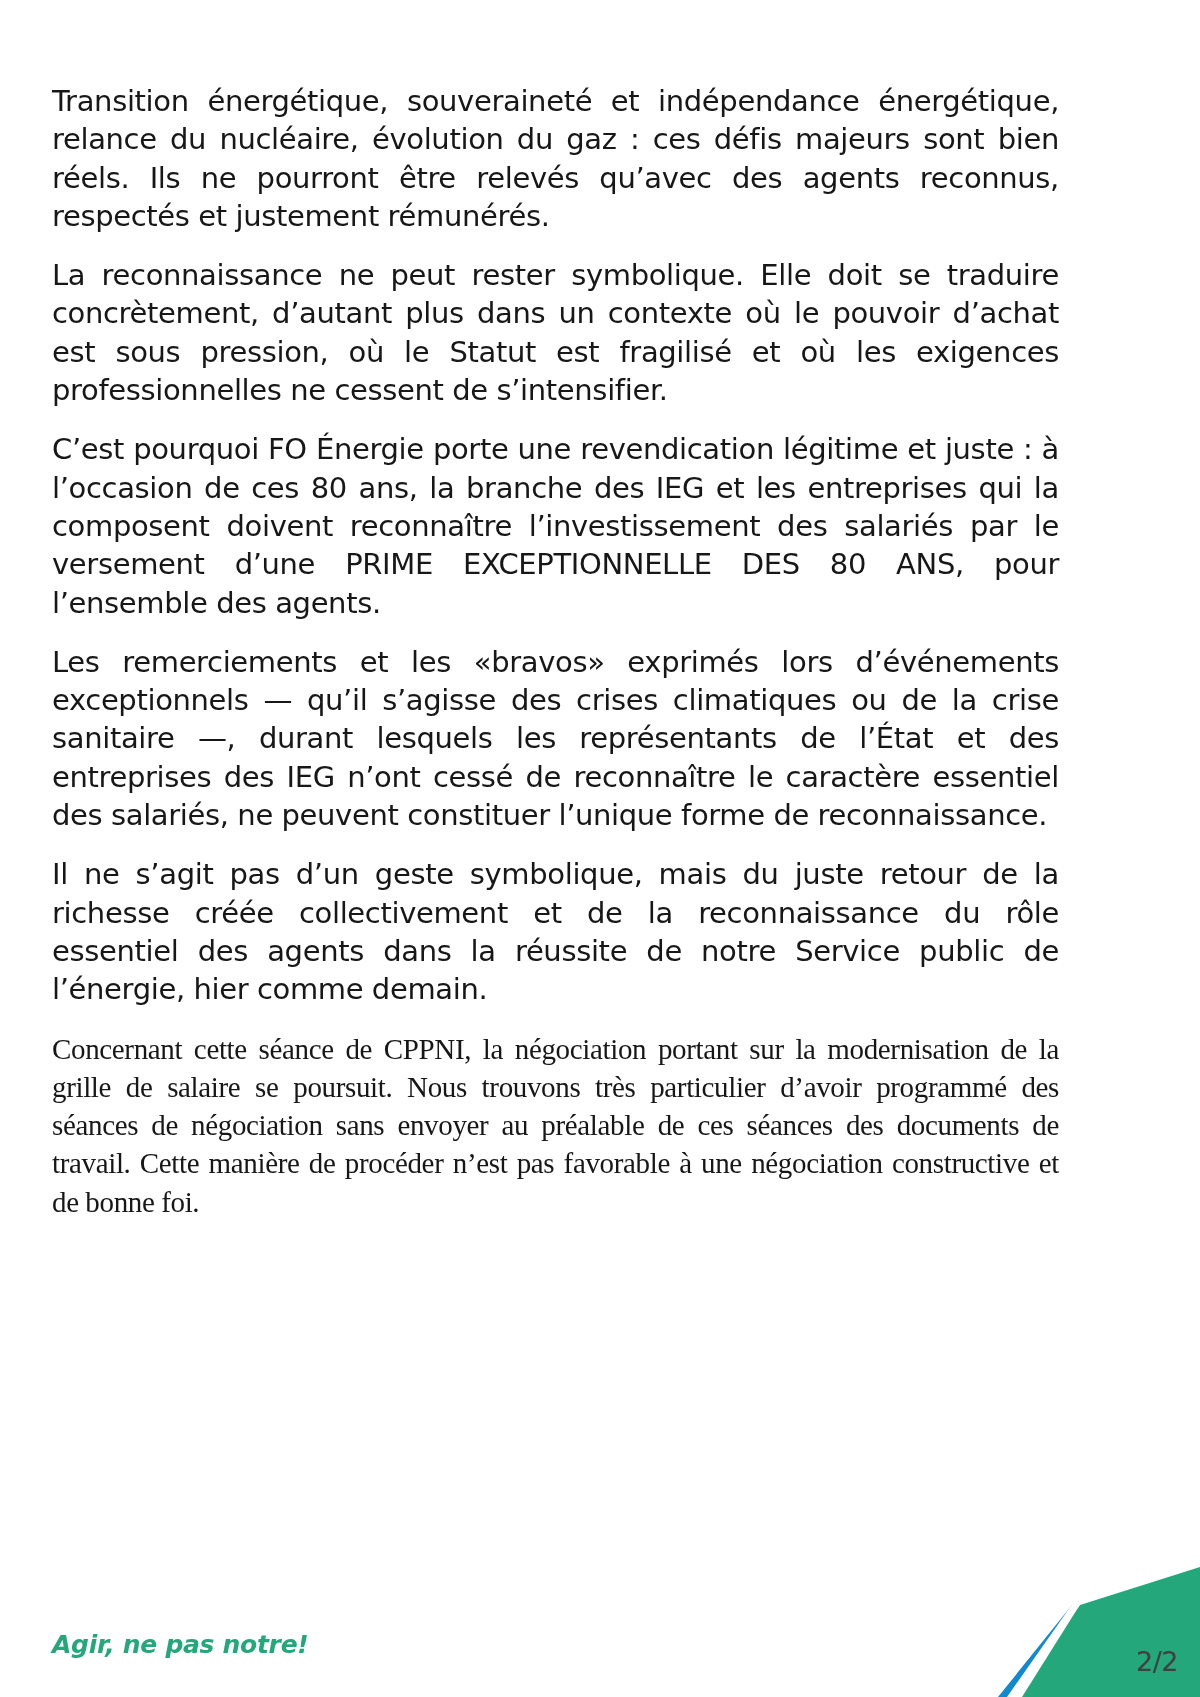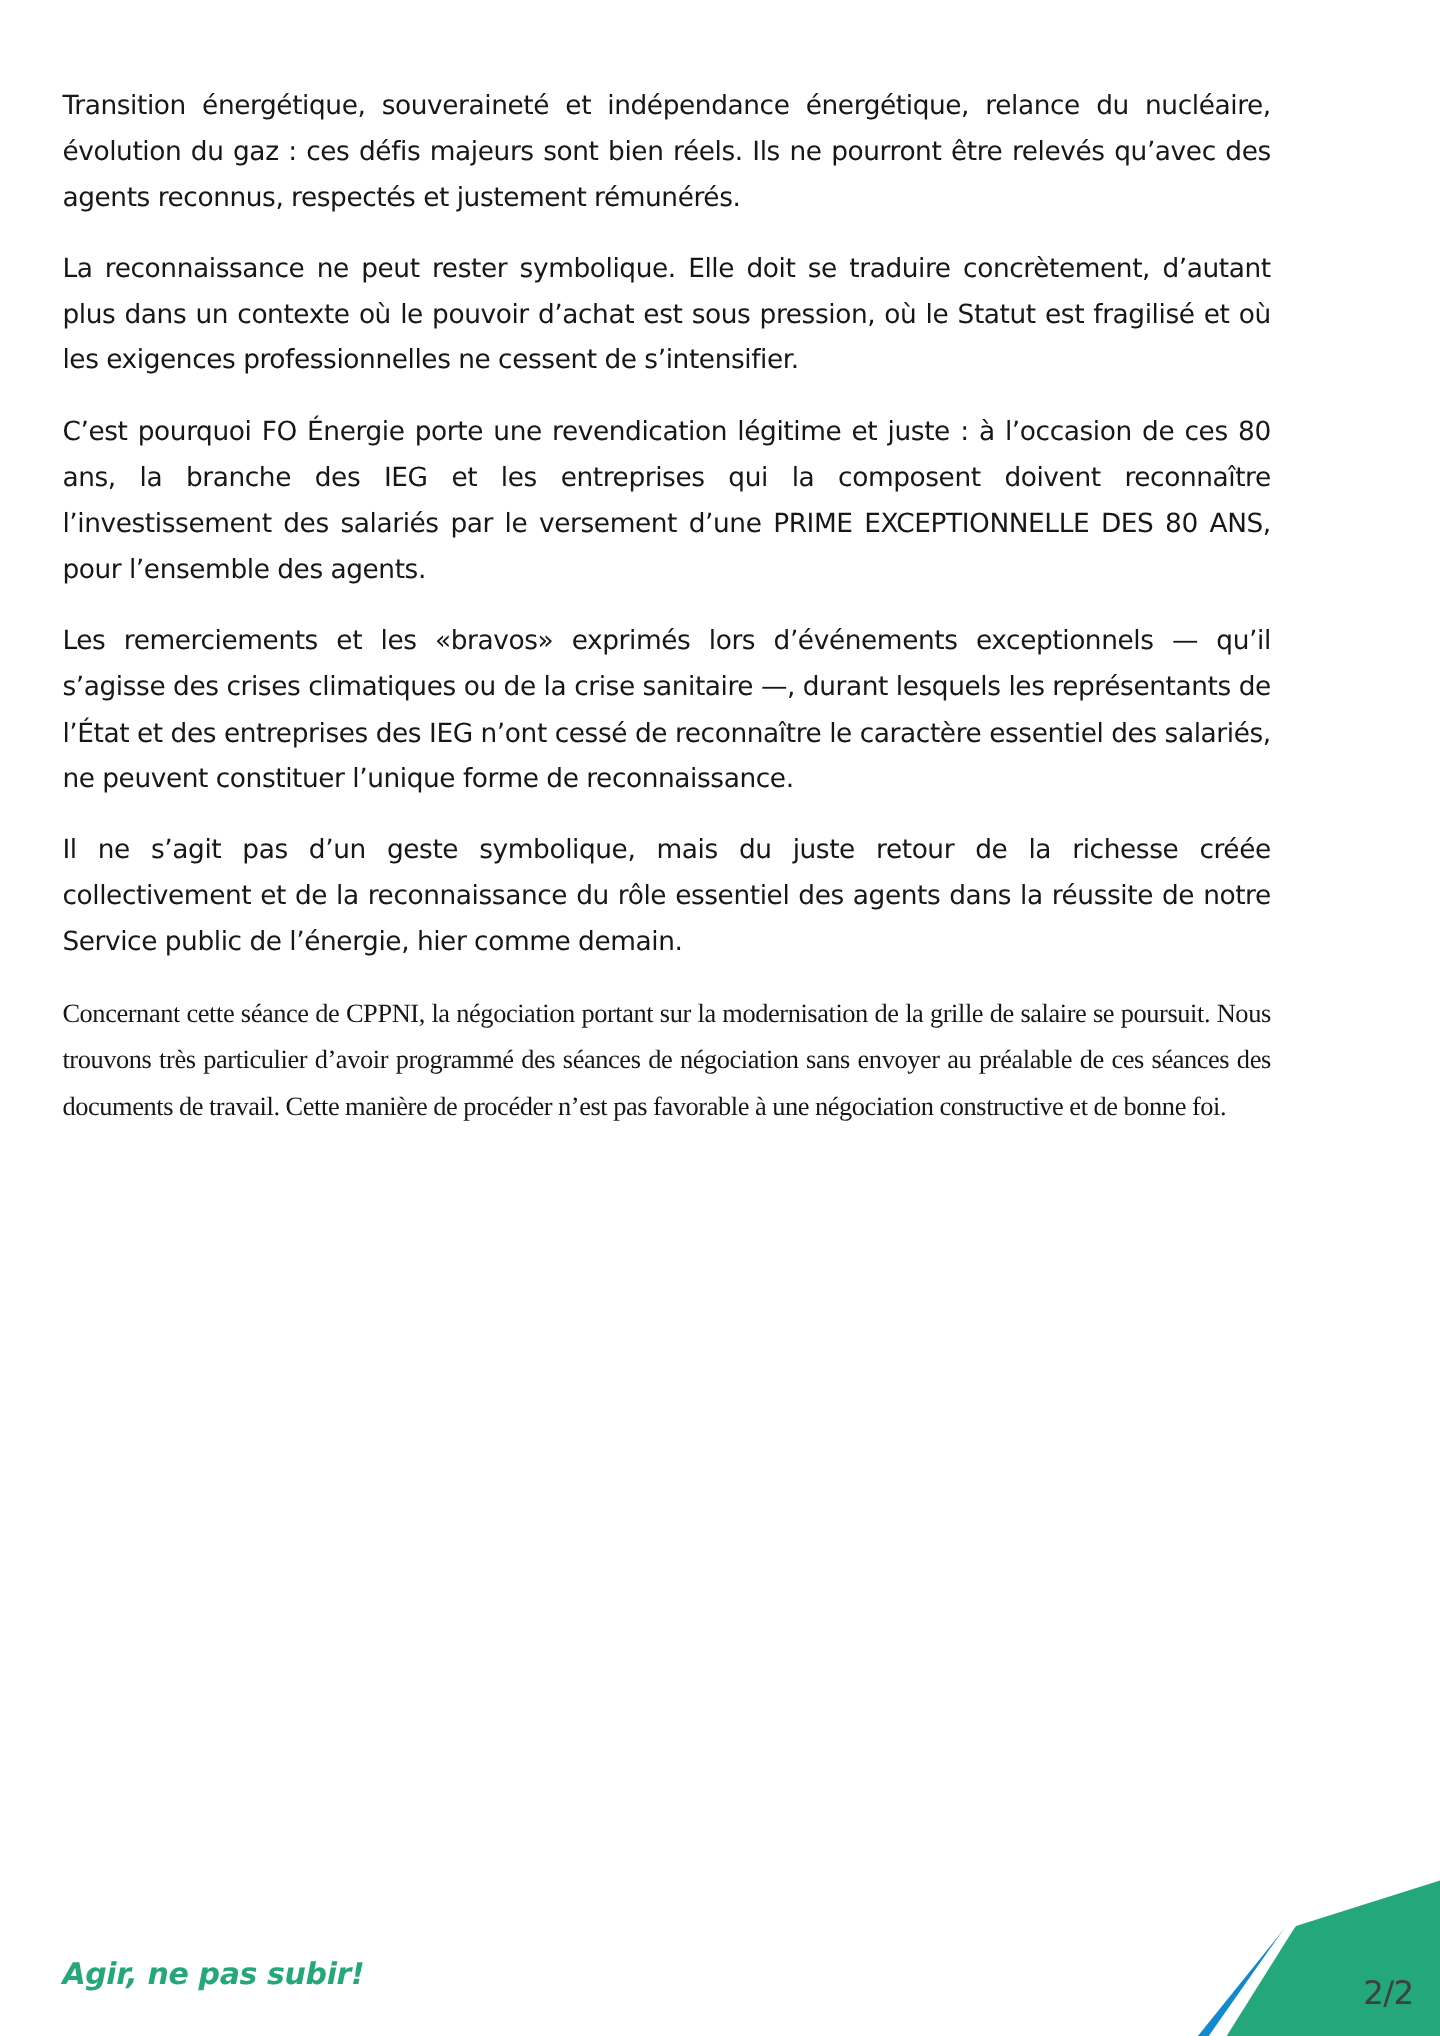--- a/index.html
+++ b/index.html
@@ -25,26 +25,26 @@
   
   .content {
     position: absolute;
     left: 52px;
     top: 66px;
     width: 1007px;
   }
 
   .para {
     font-family: "DejaVu Sans", "Liberation Sans", sans-serif;
-    font-size: 22px;
+    font-size: 29px;
     line-height: 38.3px;
     text-align: justify;
     text-justify: inter-word;
     color: #171717;
-    margin: 4px 0 21px 0;
+    margin: 16px 0 21px 0;
     letter-spacing: -0.35px;
     word-spacing: -0.2px;
     font-weight: 400;
     -webkit-font-smoothing: antialiased;
   }
   .para:last-child { margin-bottom: 0; font-family: Liberation Serif, serif; }
 
   
   .footer {
     position: absolute;
@@ -101,21 +101,21 @@
     <p class="para">Transition énergétique, souveraineté et indépendance énergétique, relance du nucléaire, évolution du gaz : ces défis majeurs sont bien réels. Ils ne pourront être relevés qu’avec des agents reconnus, respectés et justement rémunérés.</p>
     <p class="para">La reconnaissance ne peut rester symbolique. Elle doit se traduire concrètement, d’autant plus dans un contexte où le pouvoir d’achat est sous pression, où le Statut est fragilisé et où les exigences professionnelles ne cessent de s’intensifier.</p>
     <p class="para">C’est pourquoi FO Énergie porte une revendication légitime et juste : à l’occasion de ces 80 ans, la branche des IEG et les entreprises qui la composent doivent reconnaître l’investissement des salariés par le versement d’une PRIME EXCEPTIONNELLE DES 80 ANS, pour l’ensemble des agents.</p>
     <p class="para">Les remerciements et les «bravos» exprimés lors d’événements exceptionnels — qu’il s’agisse des crises climatiques ou de la crise sanitaire —, durant lesquels les représentants de l’État et des entreprises des IEG n’ont cessé de reconnaître le caractère essentiel des salariés, ne peuvent constituer l’unique forme de reconnaissance.</p>
     <p class="para">Il ne s’agit pas d’un geste symbolique, mais du juste retour de la richesse créée collectivement et de la reconnaissance du rôle essentiel des agents dans la réussite de notre Service public de l’énergie, hier comme demain.</p>
     <p class="para">Concernant cette séance de CPPNI, la négociation portant sur la modernisation de la grille de salaire se poursuit. Nous trouvons très particulier d’avoir programmé des séances de négociation sans envoyer au préalable de ces séances des documents de travail. Cette manière de procéder n’est pas favorable à une négociation constructive et de bonne foi.</p>
   </div>
 
   <div class="footer">
 
-    <div class="footer-slogan">Agir, ne pas subir!</div>
+    <div class="footer-slogan">Agir, ne pas notre!</div>
 
     <div class="corner-wrap">
       <svg class="corner-svg" viewBox="0 0 220 140" xmlns="http://www.w3.org/2000/svg">
 
         <polygon points="92,48 120,140 18,140" fill="#1089cf"></polygon>
 
         <polygon points="100,48 220,10 220,140 30,140" fill="#25a77c"></polygon>
 
         <polygon points="93,46 101,46 42,140 27,140" fill="#ffffff"></polygon>
       </svg>

